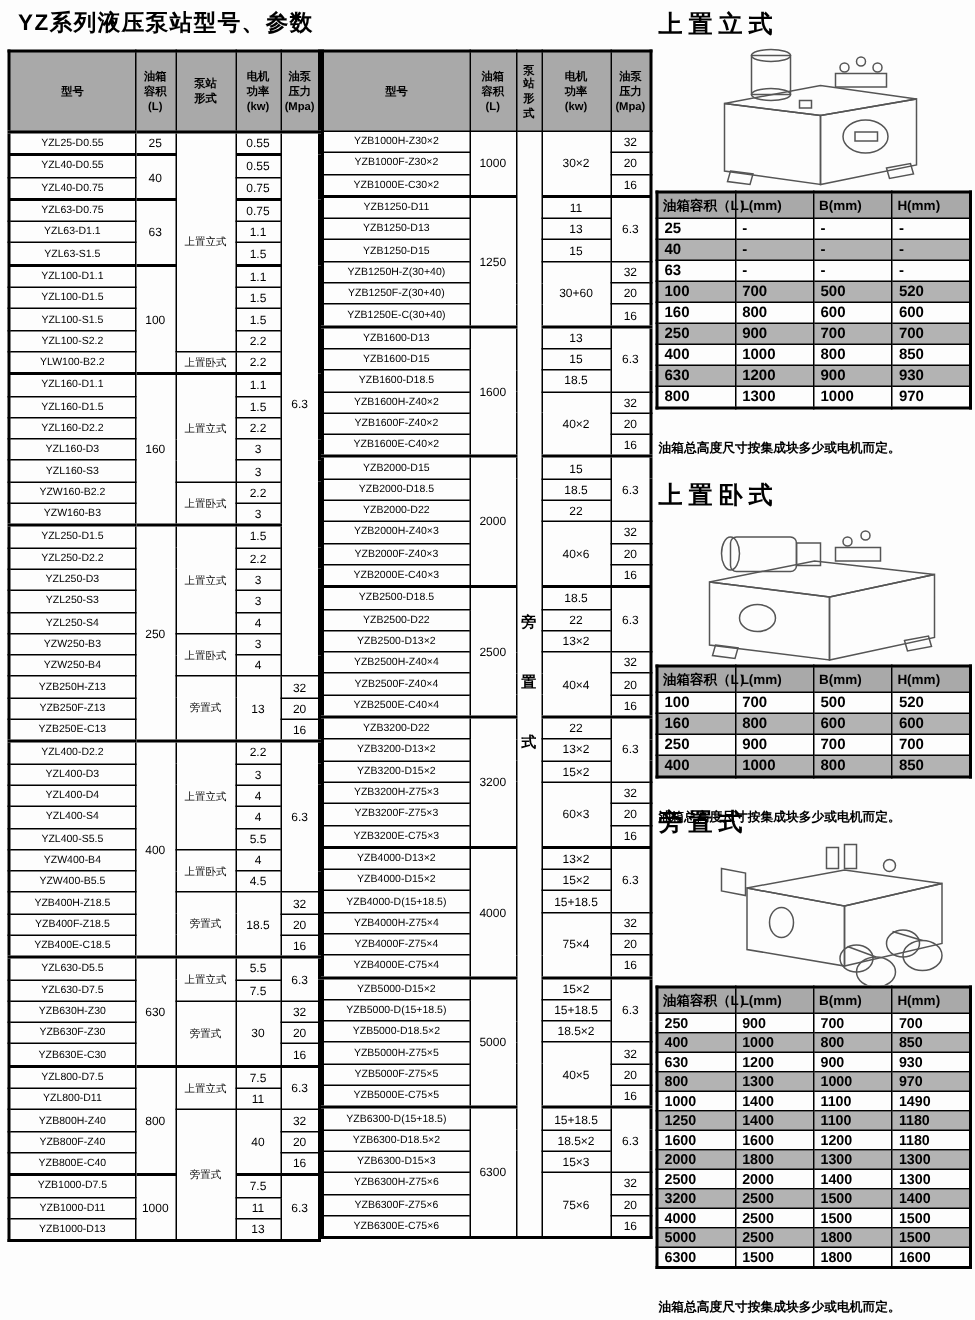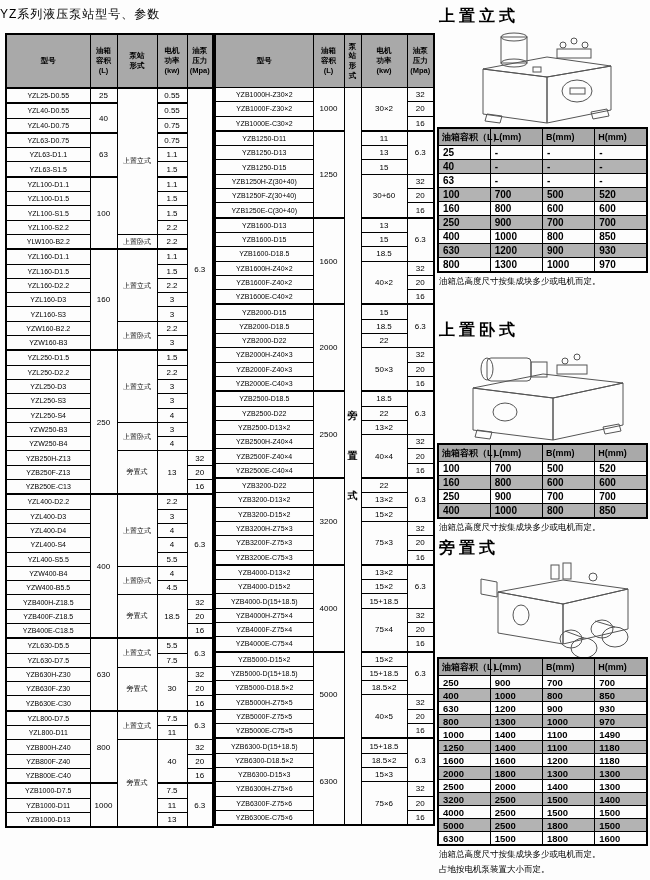--- a/index.html
+++ b/index.html
@@ -1,18 +1,18 @@
 <!DOCTYPE html>
 <html><head>
 <meta charset="utf-8">
 <style>
   html,body{margin:0;padding:0;}
   body{width:650px;height:880px;background:#fdfdfd;position:relative;
        font-family:"Liberation Sans","DejaVu Sans",sans-serif;color:#000;}
-  .title{position:absolute;left:0;top:6px;font-size:12px;font-weight:normal;letter-spacing:1px;}
+  .title{position:absolute;left:12px;top:6px;font-size:15px;font-weight:bold;letter-spacing:1px;}
   table{border-collapse:collapse;table-layout:fixed;}
   .main{position:absolute;top:33px;border:2px solid #000;}
   #mainL{left:5px;}
   #mainR{left:214px;}
   .main th{background:#a9a9a9;border:1px solid #000;font-size:7.5px;font-weight:bold;
            white-space:pre-line;height:52px;padding:0;line-height:1.3;text-align:center;}
   .main td{border:1px solid #000;font-size:8px;text-align:center;padding:0;height:13.3px;
            overflow:hidden;white-space:nowrap;}
   .main td.model{font-size:7px;}
   .main td.form{font-size:7px;}
@@ -22,21 +22,21 @@
   #sec1{top:4px;} #sec2{top:318px;} #sec3{top:536px;}
   .sec-title{font-size:16px;font-weight:bold;letter-spacing:4px;margin:2px 0 0 2px;}
   .illus{display:block;margin:0 auto;}
   .dim{border:2px solid #000;width:211px;}
   .dim th{background:#a9a9a9;border:1px solid #000;font-size:9px;font-weight:bold;
           text-align:left;padding:1px 3px;height:14px;white-space:nowrap;}
   .dim td{border:1px solid #000;font-size:10px;font-weight:bold;text-align:left;
           padding:0 4px;height:13px;white-space:nowrap;}
   .dim tr.alt td{background:#b3b3b3;}
   #dim2 td{height:12px;font-size:9.5px;}
-  .note{font-size:8.5px;margin:3px 0 0 2px;font-family:"Liberation Serif","DejaVu Serif",serif;}
+  .note{font-size:8.5px;margin:20px 0 0 2px;font-family:"Liberation Serif","DejaVu Serif",serif;font-weight:bold;}
   svg{stroke:#555;fill:none;stroke-width:1;}
 </style>
 </head>
 <body>
 
 <div>
   <div class="title">YZ系列液压泵站型号、参数</div>
 
   <table id="mainL" class="main">
     <colgroup>
@@ -410,21 +410,21 @@
         <tr>
           <td class="model">YZB2000-D18.5</td>
           <td class="num">18.5</td>
         </tr>
         <tr>
           <td class="model">YZB2000-D22</td>
           <td class="num">22</td>
         </tr>
         <tr>
           <td class="model">YZB2000H-Z40×3</td>
-          <td rowspan="3" class="num">50×3</td>
+          <td rowspan="3" class="num">40×6</td>
           <td class="num">32</td>
         </tr>
         <tr>
           <td class="model">YZB2000F-Z40×3</td>
           <td class="num">20</td>
         </tr>
         <tr>
           <td class="model">YZB2000E-C40×3</td>
           <td class="num">16</td>
         </tr>
@@ -464,21 +464,21 @@
         <tr>
           <td class="model">YZB3200-D13×2</td>
           <td class="num">13×2</td>
         </tr>
         <tr>
           <td class="model">YZB3200-D15×2</td>
           <td class="num">15×2</td>
         </tr>
         <tr>
           <td class="model">YZB3200H-Z75×3</td>
-          <td rowspan="3" class="num">75×3</td>
+          <td rowspan="3" class="num">60×3</td>
           <td class="num">32</td>
         </tr>
         <tr>
           <td class="model">YZB3200F-Z75×3</td>
           <td class="num">20</td>
         </tr>
         <tr>
           <td class="model">YZB3200E-C75×3</td>
           <td class="num">16</td>
         </tr>

